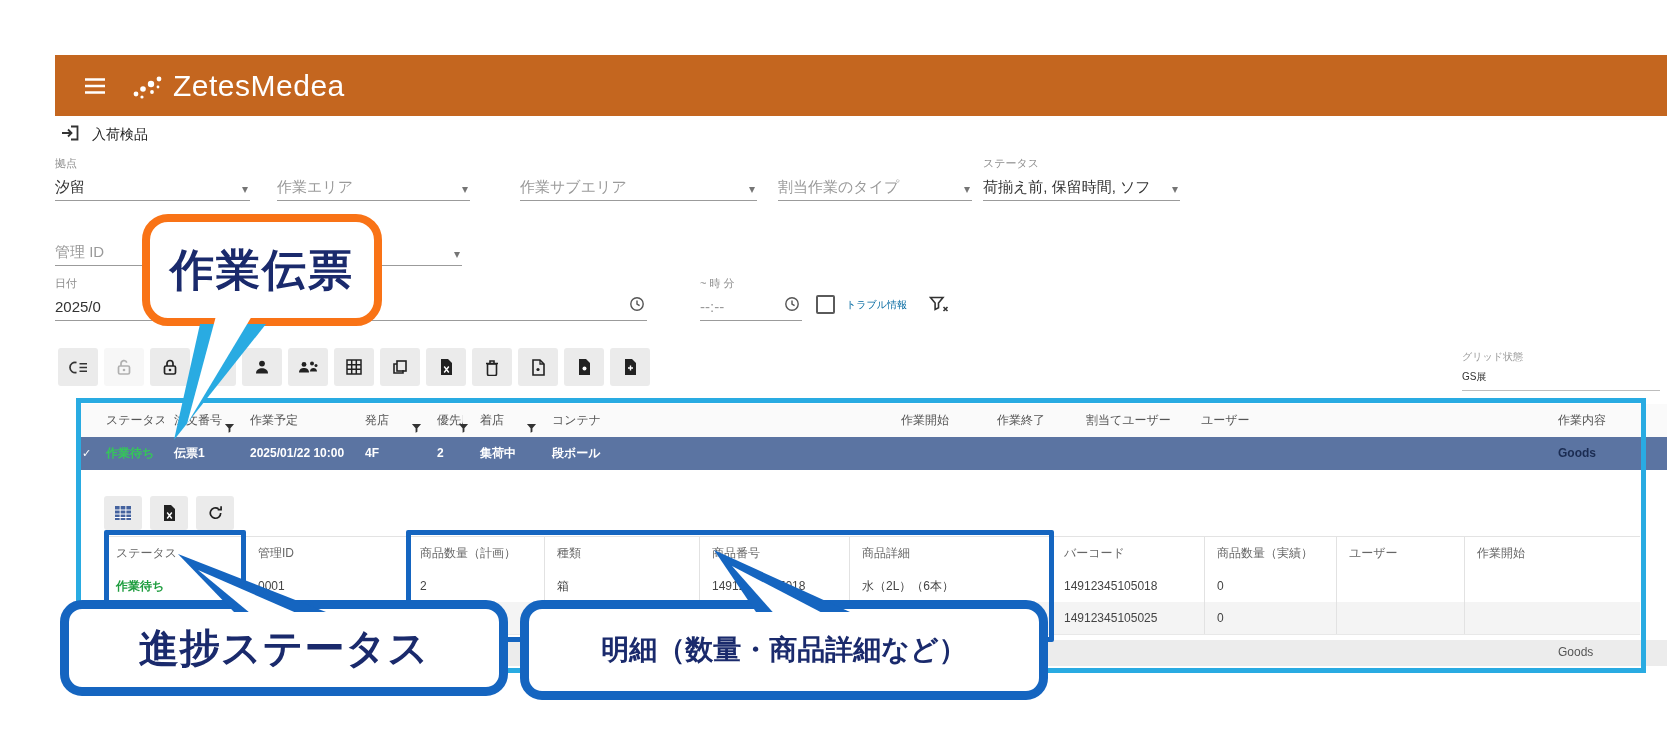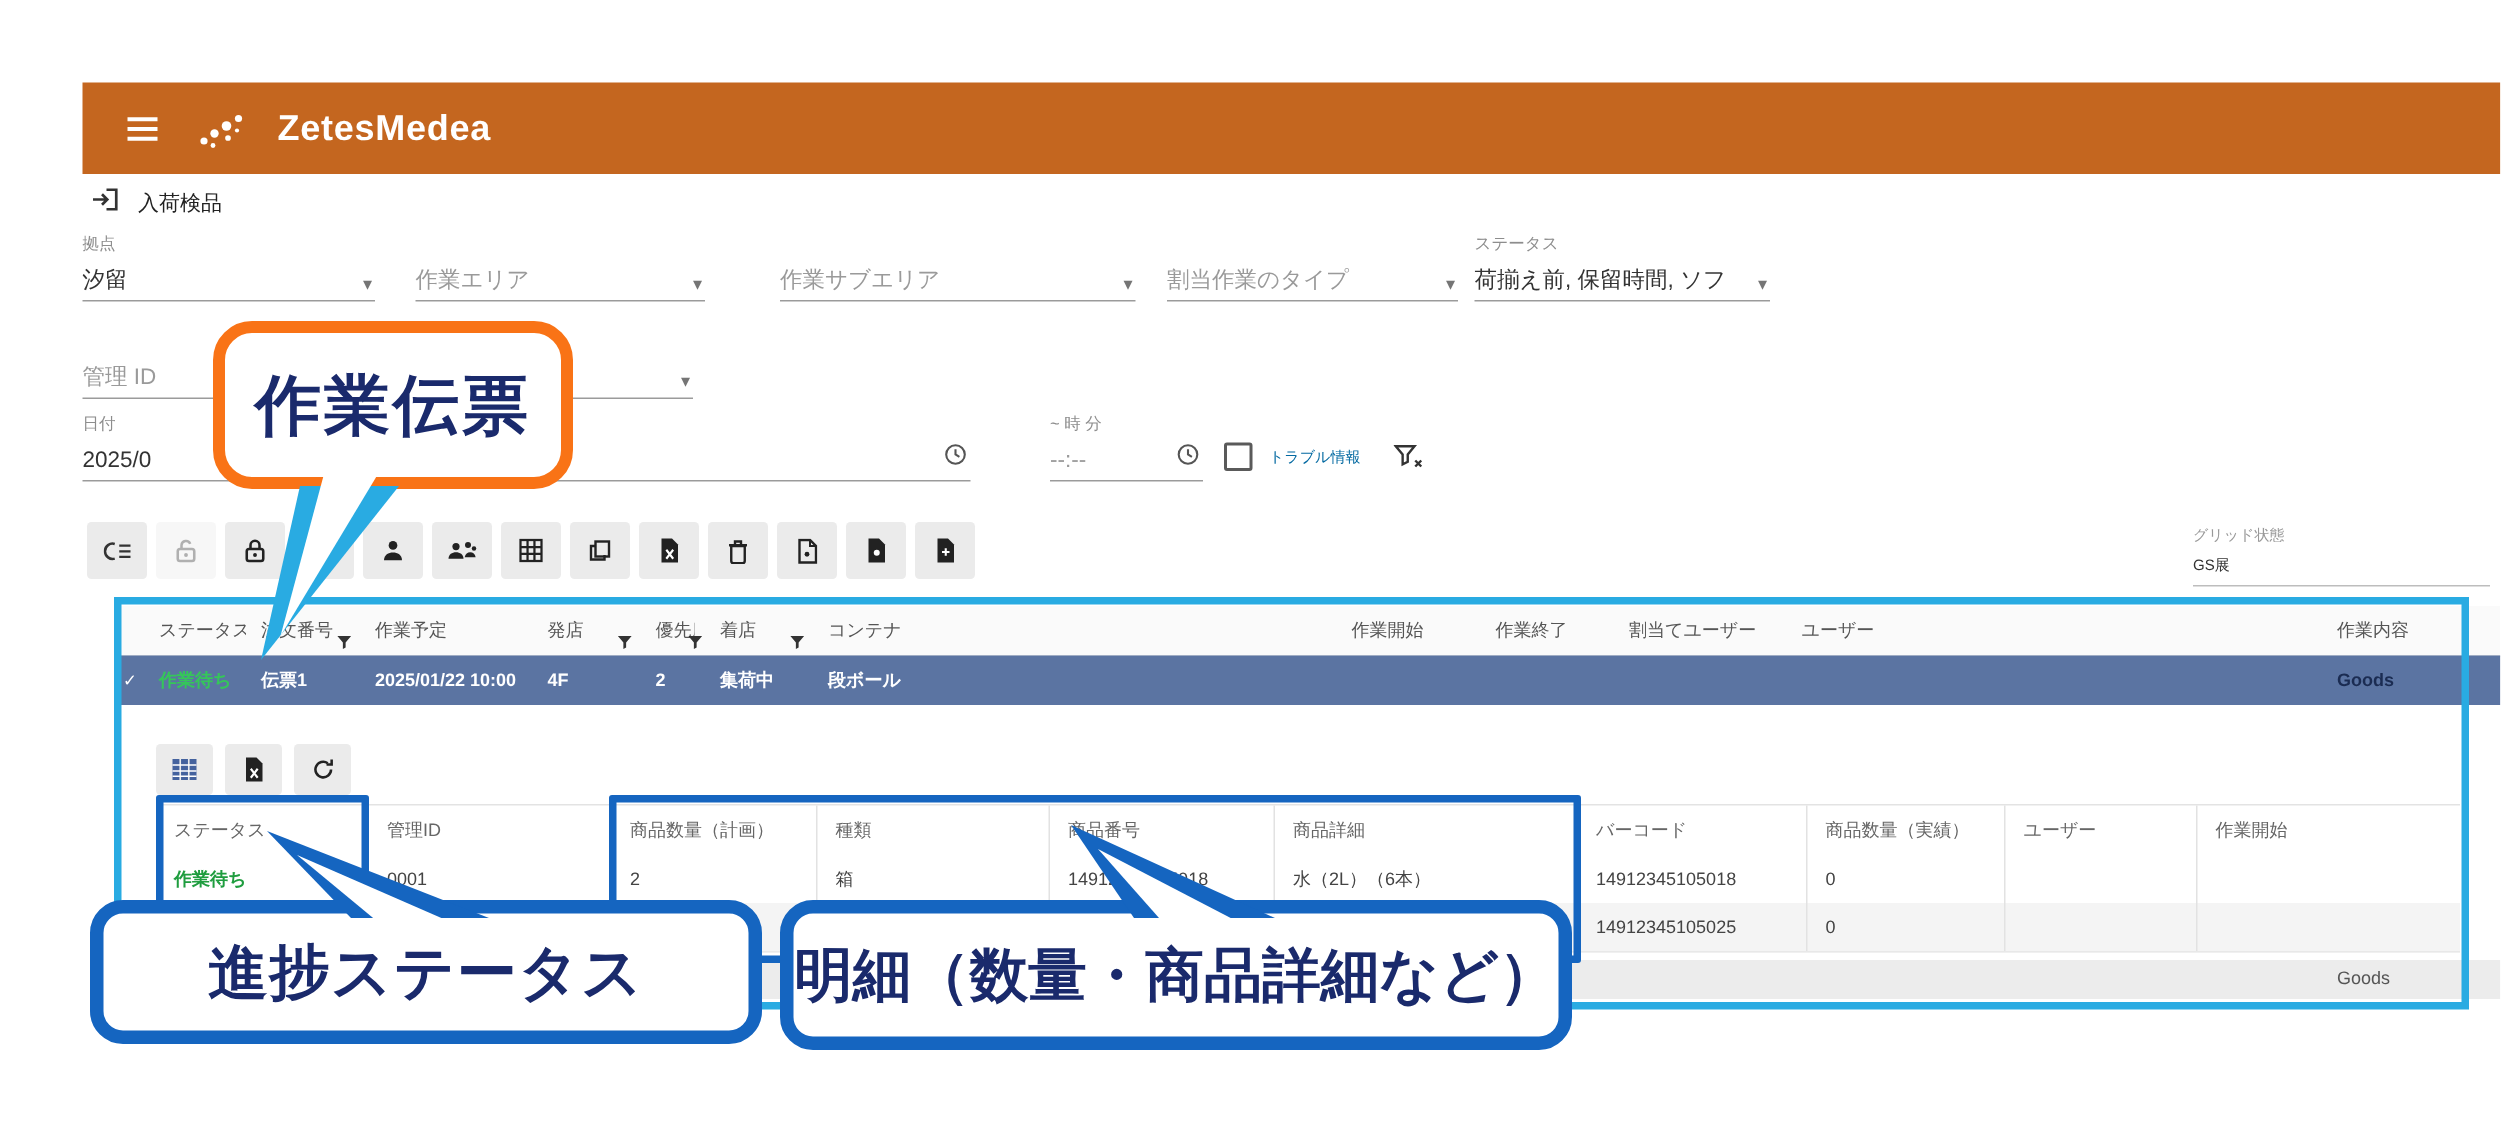--- a/index.html
+++ b/index.html
@@ -3,21 +3,21 @@
 <meta charset="utf-8">
 <style>
   html,body{margin:0;padding:0;background:#fff;}
   .stage{position:relative;width:1667px;height:751px;background:#fff;overflow:hidden;
          font-family:"Liberation Sans","DejaVu Sans",sans-serif;}
   
   .topbar{position:absolute;left:55px;top:55px;width:1612px;height:61px;background:#c4661f;
           display:flex;align-items:center;}
   .hamburger{margin-left:28px;cursor:pointer;display:flex;align-items:center;}
   .logodots{margin-left:22px;display:flex;align-items:center;}
-  .logotext{margin-left:20px;color:#fff;font-size:24px;font-weight:bold;letter-spacing:.5px;}
+  .logotext{margin-left:8px;color:#fff;font-size:30px;font-weight:normal;letter-spacing:.5px;}
   
   .ptrow{position:absolute;left:60px;top:124px;display:flex;align-items:center;}
   .ptrow .txt{margin-left:12px;font-size:14px;color:#222;}
   
   .fld{position:absolute;height:43px;border-bottom:1px solid #9b9b9b;}
   .fld .lbl{display:block;font-size:11px;color:#8d8d8d;line-height:13px;}
   .fld .val{display:block;font-size:15px;color:#333;line-height:20px;margin-top:7px;white-space:nowrap;overflow:hidden;}
   .fld .ph{color:#9a9a9a;}
   .caret{position:absolute;right:2px;bottom:4px;font-size:12px;color:#757575;}
   .caret::after{content:"▾";}
@@ -74,21 +74,21 @@
            pointer-events:none;z-index:6;}
   .bluebox{position:absolute;border:5px solid #1565c0;pointer-events:none;z-index:7;border-radius:2px;}
   .boxA{left:104px;top:530px;width:132px;height:102px;}
   .boxB{left:406px;top:530px;width:638px;height:102px;}
   .callout{position:absolute;background:#fff;z-index:10;display:flex;align-items:center;justify-content:center;}
   .co-slip{left:142px;top:214px;width:224px;height:96px;border:8px solid #f97316;border-radius:26px;}
   .co-slip .t{font-size:44px;font-weight:900;color:#1a2a6c;letter-spacing:2px;}
   .co-prog{left:60px;top:600px;width:430px;height:78px;border:9px solid #1565c0;border-radius:22px;}
   .co-prog .t{font-size:40px;font-weight:900;color:#1a2a6c;letter-spacing:1px;}
   .co-det{left:520px;top:600px;width:510px;height:82px;border:9px solid #1565c0;border-radius:22px;}
-  .co-det .t{font-size:39px;font-weight:900;color:#1a2a6c;}
+  .co-det .t{font-size:28px;font-weight:900;color:#1a2a6c;}
   .tails{position:absolute;left:0;top:0;width:1667px;height:751px;z-index:11;pointer-events:none;}
 </style>
 </head>
 <body>
 
 <div class="stage">
 
   <div class="topbar">
     <span class="hamburger">
       <svg width="24" height="18" viewBox="0 0 24 18">

